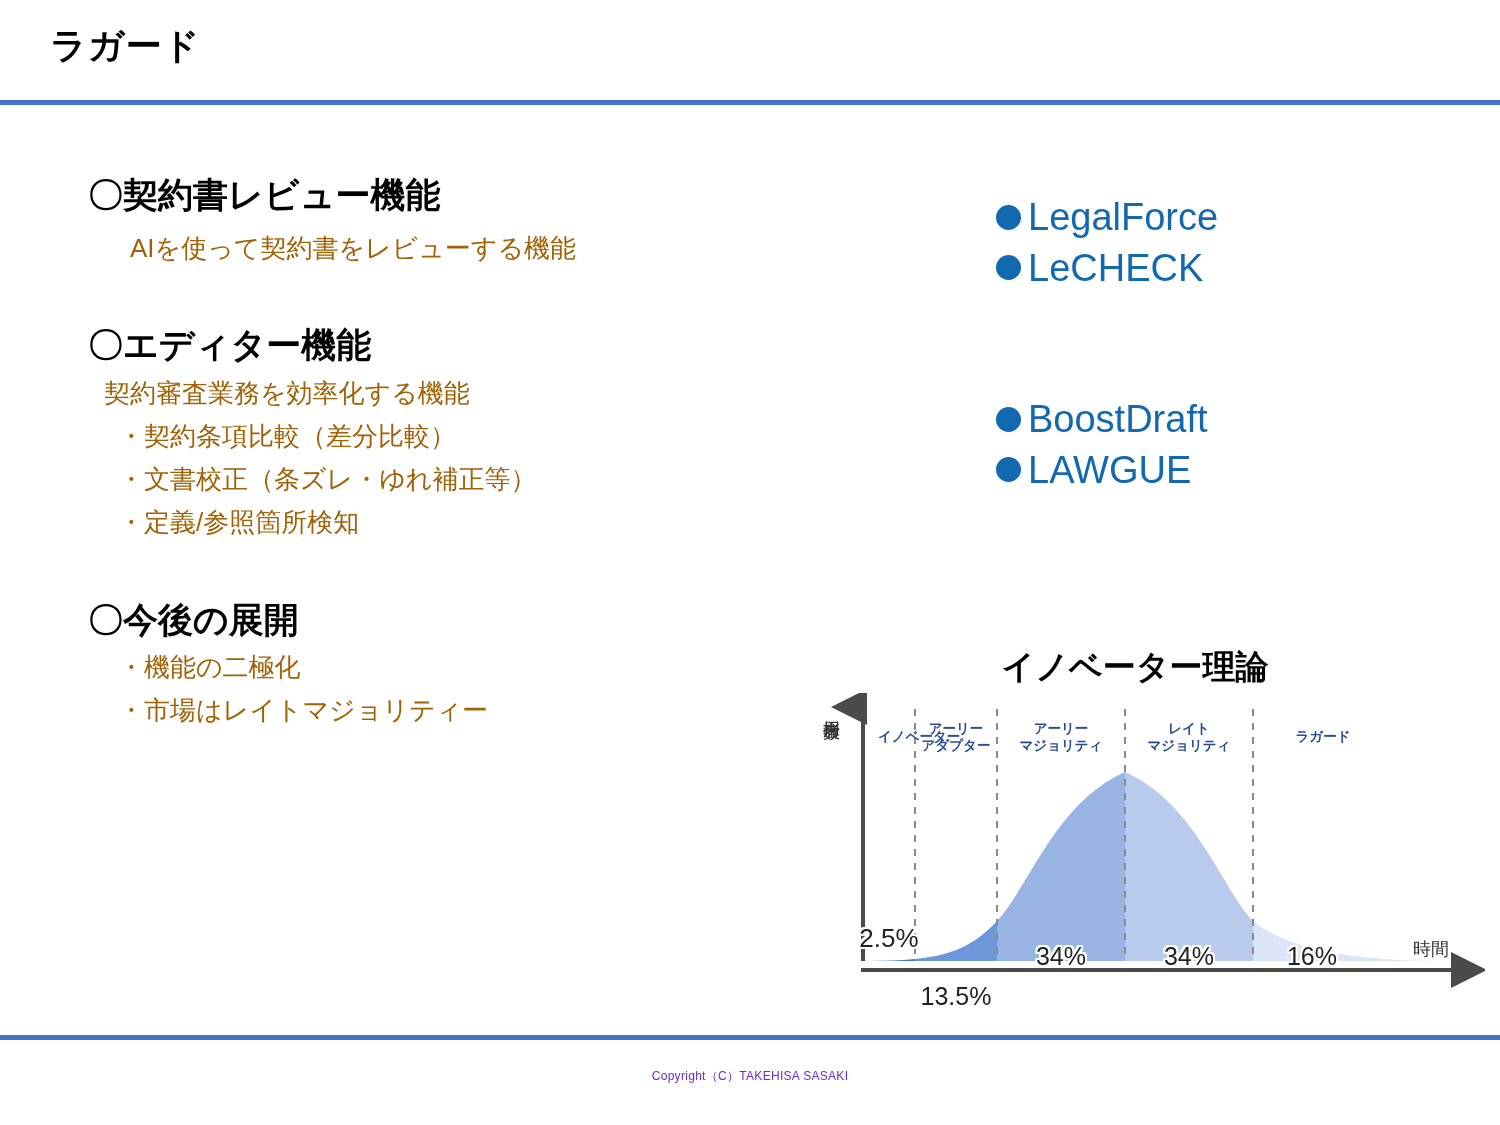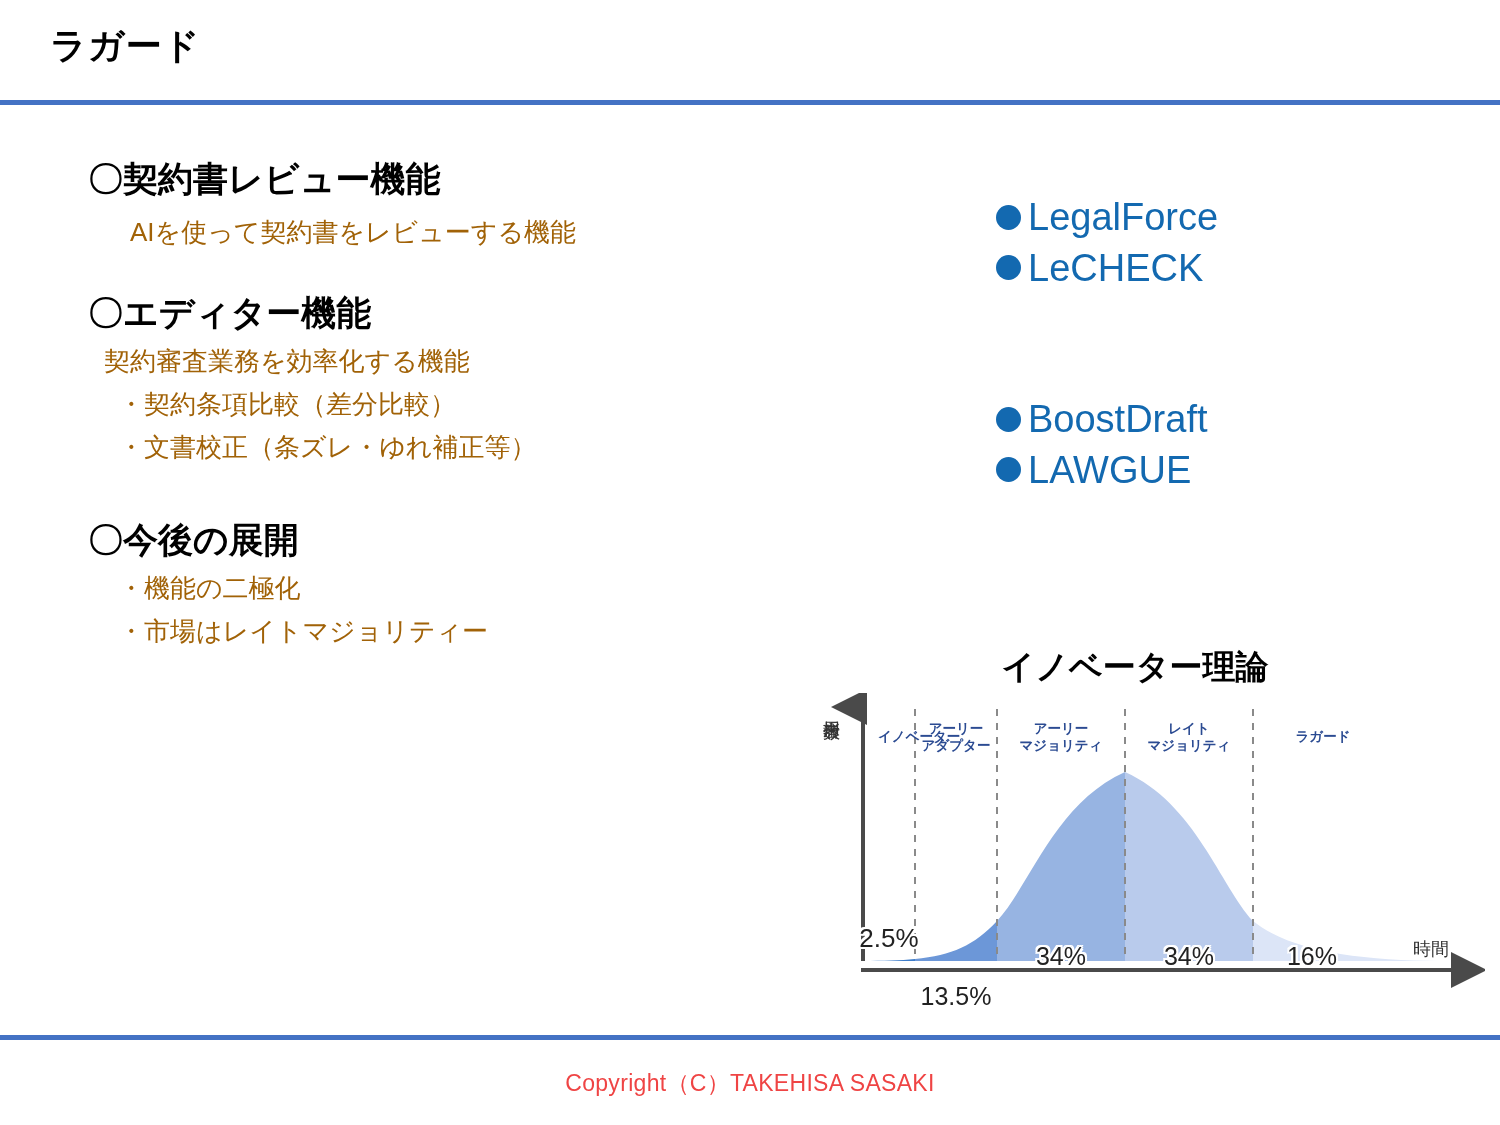--- a/index.html
+++ b/index.html
@@ -32,37 +32,38 @@
   .rule-bottom {
     position:absolute;
     left:0; right:0; top:1035px;
     height:5px;
     background:#4472C4;
   }
   .footer {
     position:absolute;
     left:0; right:0; top:1068px;
     text-align:center;
-    font-size:23px;
-    color:#ef4444;
+    font-size:12px;
+    color:#6d28d9;
     letter-spacing:0.3px;
   }
 
   
   .body-col {
     position:absolute;
     left:88px; top:158px;
     width:820px;
   }
   .heading {
     font-size:35px;
     font-weight:bold;
     color:#000;
     line-height:1.18;
     white-space:nowrap;
+    margin-top:16px;
   }
   .sub {
     font-size:26px;
     color:#a16207;
     line-height:1.2;
     white-space:nowrap;
   }
   .sub.indent-1 { padding-left:42px; }
   .sub.indent-0 { padding-left:16px; }
   .sub.bullet   { padding-left:30px; }
@@ -167,20 +168,21 @@
     <div class="gap-lg"></div>
 
     <div class="heading">〇エディター機能</div>
     <div class="gap-sm"></div>
     <div class="sub indent-0">契約審査業務を効率化する機能</div>
     <div class="gap-sm"></div>
     <div class="sub bullet">・契約条項比較（差分比較）</div>
     <div class="gap-sm"></div>
     <div class="sub bullet">・文書校正（条ズレ・ゆれ補正等）</div>
     <div class="gap-sm"></div>
+    <div class="sub bullet">・定義/参照箇所検知</div>
 
     <div class="gap-lg"></div>
 
     <div class="heading">〇今後の展開</div>
     <div class="gap-sm"></div>
     <div class="sub bullet">・機能の二極化</div>
     <div class="gap-sm"></div>
     <div class="sub bullet">・市場はレイトマジョリティー</div>
   </div>
 

